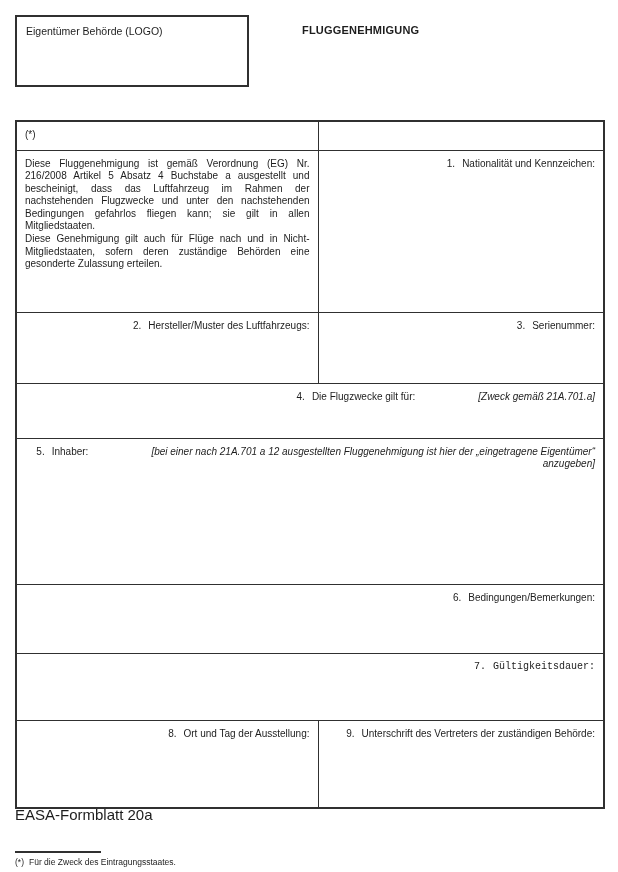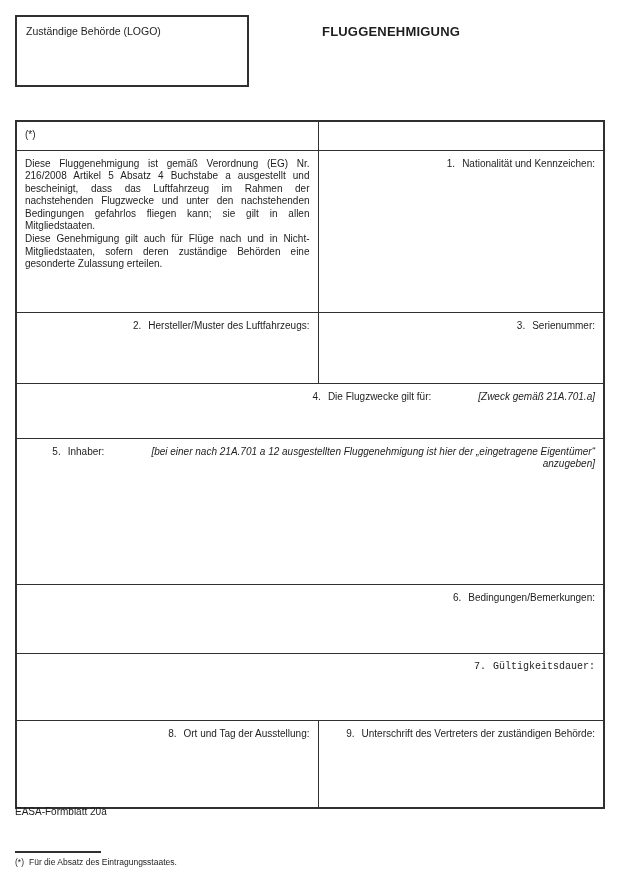--- a/index.html
+++ b/index.html
@@ -8,21 +8,21 @@
     font-family:"Liberation Sans",sans-serif;color:#1d1d1d;overflow:hidden;
   }
   
   .logo-box{
     position:absolute;left:15px;top:15px;width:234px;height:72px;
     border:2px solid #303030;box-sizing:border-box;padding:8px 9px;
   }
   .logo-box-label{font-size:10.5px;line-height:13px;}
   .form-title{
     position:absolute;left:302px;top:24px;
-    font-size:13px;font-weight:bold;letter-spacing:0.2px;margin-left:20px;
+    font-size:11px;font-weight:bold;letter-spacing:0.2px;
   }
   
   .permit-table{
     position:absolute;left:15px;top:120px;width:588px;
     border-collapse:collapse;table-layout:fixed;
     border:2px solid #303030;
   }
   .permit-table td{
     border:1px solid #303030;vertical-align:top;
     padding:7px 8px 4px 8px;font-size:10px;line-height:12.6px;
@@ -36,35 +36,35 @@
   tr.r4{height:55px;}
   tr.r5{height:146px;}
   tr.r6{height:69px;}
   tr.r7{height:67px;font-family:Liberation Mono, monospace;}
   tr.r8{height:88px;}
   .permit-table p{margin:0;}
   .justify{text-align:justify;}
   .para2{margin-top:26px;}
   .field{padding-left:16px;text-indent:-16px;text-align:right;}
   .num{margin-right:7px;}
-  .note{font-style:italic;margin-left:2px;padding-left:45px;}
+  .note{font-style:italic;margin-left:18px;padding-left:45px;}
   .field-width-5{max-width:560px;}
   
-  .form-id{position:absolute;left:15px;top:806px;font-size:10px;}
+  .form-id{position:absolute;left:15px;top:806px;font-size:15px;}
   .footnote-rule{position:absolute;left:15px;top:851px;width:86px;height:2px;background:#303030;}
   .footnote{position:absolute;left:15px;top:857px;font-size:8.5px;line-height:10px;}
   .footnote-marker{margin-right:5px;}
 </style>
 </head>
 <body>
 
 <div class="page">
 
   <div class="logo-box">
-    <div class="logo-box-label">Zuständige Behörde (LOGO)</div>
+    <div class="logo-box-label">Eigentümer Behörde (LOGO)</div>
   </div>
   <div class="form-title">FLUGGENEHMIGUNG</div>
 
   <table class="permit-table">
     <colgroup>
         <col class="c1">
         <col class="c2">
       </colgroup>
 
     <tbody>
@@ -143,16 +143,16 @@
           <span class="num">9.</span><span>Unterschrift des Vertreters der zuständigen Behörde:</span>
         </div>
       </td>
     </tr>
   </tbody>
     </table>
 
   <div class="form-id">EASA-Formblatt 20a</div>
   <div class="footnote-rule"></div>
   <div class="footnote">
-    <span class="footnote-marker">(*)</span><span>Für die Absatz des Eintragungsstaates.</span>
+    <span class="footnote-marker">(*)</span><span>Für die Zweck des Eintragungsstaates.</span>
   </div>
 
 </div>
 
 </body></html>

